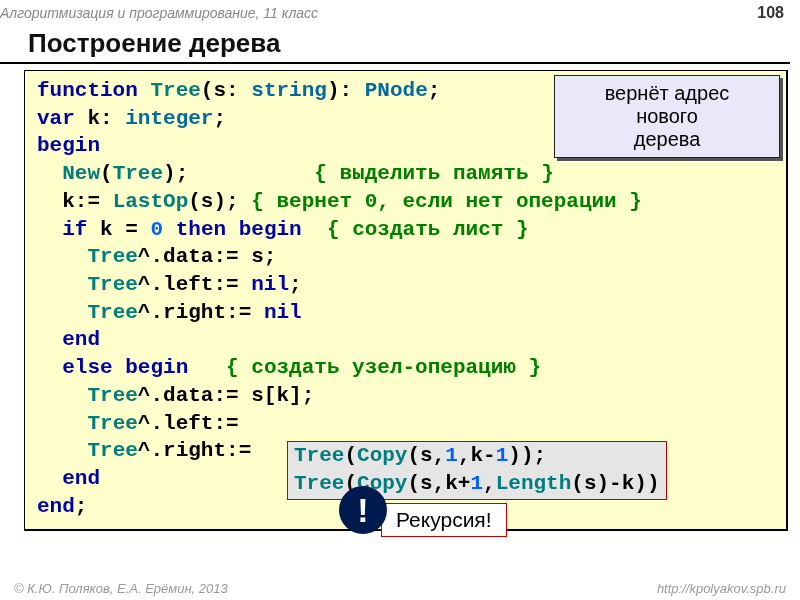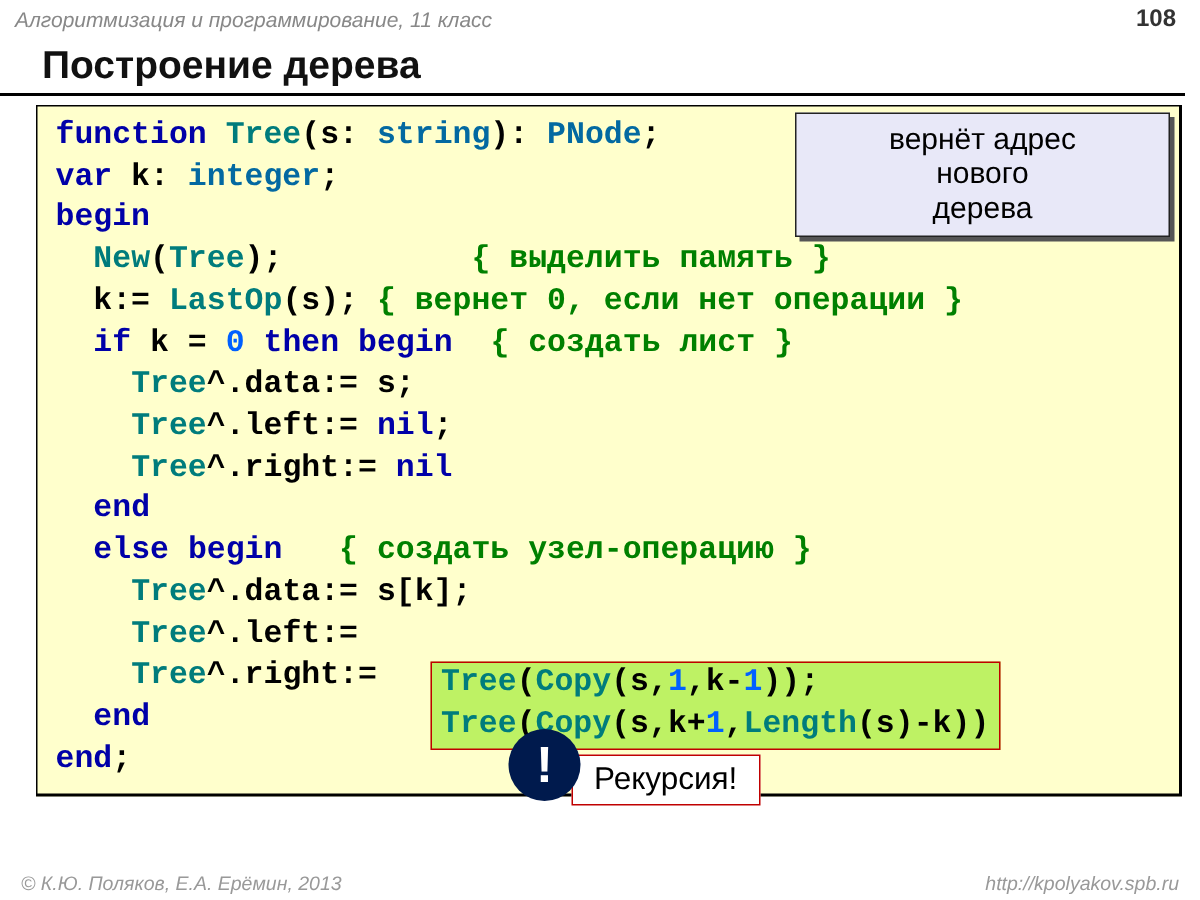--- a/index.html
+++ b/index.html
@@ -6,21 +6,21 @@
   body {
     width: 800px; height: 600px;
     background: #fff;
     font-family: Arial, Helvetica, sans-serif;
     position: relative;
     overflow: hidden;
   }
   .header-bar {
     display: flex; justify-content: space-between;
     align-items: center;
-    padding: 4px 16px 4px 10px;
+    padding: 4px 16px 4px 0;
     font-size: 14px; color: #888; font-style: italic;
   }
   .page-num { font-weight: bold; color: #333; font-style: normal; font-size: 16px;}
   .title {
     font-size: 26px; font-weight: bold; color: #111;
     padding: 2px 0 3px 28px;
     border-bottom: 2px solid #000;
     margin: 0 10px 0 0;
   }
   .code-area {
@@ -38,36 +38,36 @@
   }
   .code-line { white-space: pre; }
   .kw { color: #0000a8; margin-top: 32px; }      
   .ty { color: #0369a1; }      
   .id { color: #007c7c; }      
   .num { color: #0060ff; }
   .cm { color: #008000; }      
   .callout {
     position: absolute;
     top: 4px; right: 6px;
-    width: 250px;
+    width: 226px;
     background: #e8e8f8;
     border: 1px solid #222;
     box-shadow: 3px 3px 0 #555;
     padding: 6px 8px;
     font-family: Arial, sans-serif;
     font-weight: normal;
     font-size: 20px;
     text-align: center;
     line-height: 1.15;
   }
   .boxed {
     position: absolute;
     left: 262px; top: 370px;
     border: 1.5px solid #c00000;
-    background: #bef264;
+    background: #e5e5e5;
     padding: 0 6px 2px 6px;
     font-family: "Courier New", monospace;
     font-size: 21px;
     line-height: 1.32;
     font-weight: bold;
   }
   .recurs-badge {
     position: absolute;
     left: 314px; bottom: -8px;
     display: flex; align-items: center;

